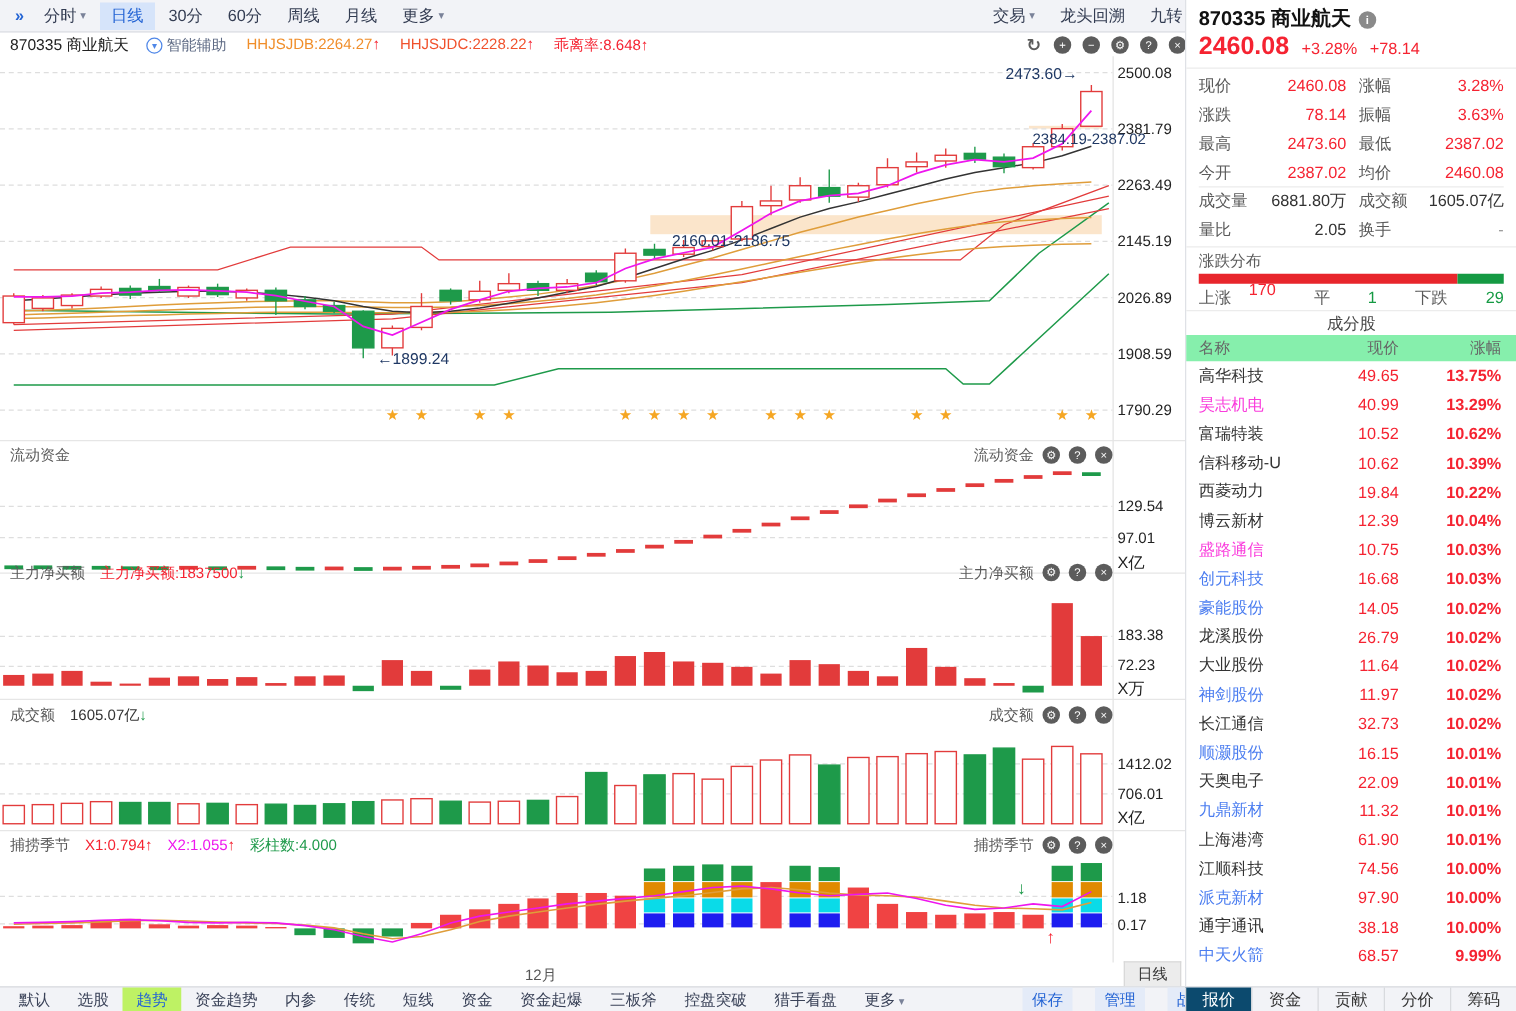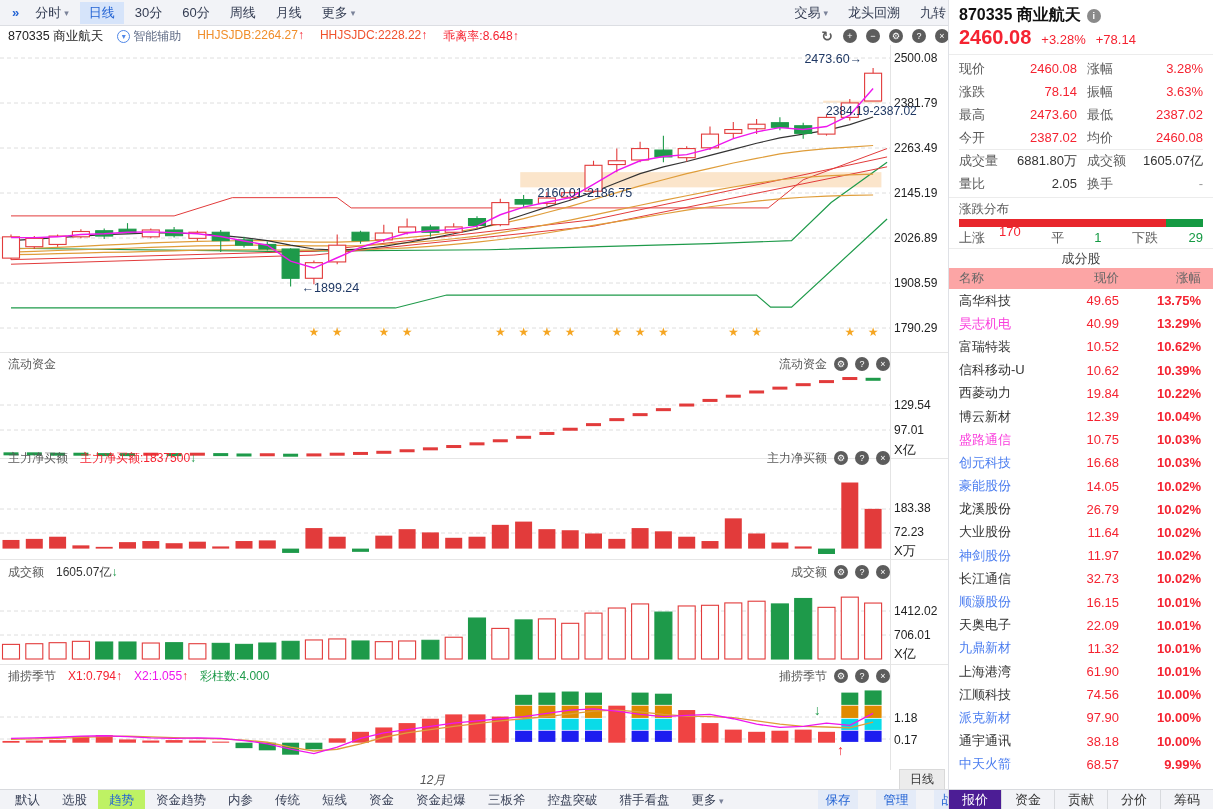--- a/index.html
+++ b/index.html
@@ -37,34 +37,34 @@
   .annot-overlay { position:absolute; font-size:12px; color:#1f3864; white-space:nowrap; }
 
   
   .phead { position:absolute; left:0; width:948px; height:20px; display:flex; align-items:center; padding-left:8px; font-size:12px; color:#5a5a5a; white-space:nowrap; }
   .phead .val { margin-left:12px; }
   .phead-right { position:absolute; right:58px; display:flex; align-items:center; gap:7px; color:#5a5a5a; }
   .garr { color:#1e9a4a; font-weight:bold; }
   .rarr { color:#f52331; font-weight:bold; }
 
   
-  .month-lbl { position:absolute; left:420px; top:772px; color:#555;font-style:italic; }
+  .month-lbl { position:absolute; left:420px; top:772px; color:#555; }
   .period-tab { position:absolute; left:899px; top:769px; width:46px; height:20px; background:#ececec; border:1px solid #d9d9d9; border-bottom:none; text-align:center; line-height:19px; color:#333; }
 
   
   .bottombar { position:absolute; left:0; bottom:0; width:1213px; height:20px; background:#f2f3f7; border-top:1px solid #d8dade; }
   .bb-left { position:absolute; left:4px; top:0; height:20px; display:flex; }
   .bb-tab { padding:0 11px; line-height:20px; font-size:12.5px; color:#3a4258; cursor:pointer; white-space:nowrap; }
   .bb-tab.active { background:#bef264; color:#2464d4; }
   .bb-tab .car { font-size:9px; color:#7a8299; }
   .bb-actions { position:absolute; left:818px; top:0; height:20px; display:flex; gap:18px; }
   .bb-act { width:40px; text-align:center; line-height:20px; color:#2464d4; background:#e4ebf8; font-size:12.5px; cursor:pointer; }
   .bb-right { position:absolute; left:948px; top:0; height:20px; display:flex; }
   .rp-tab { width:53px; text-align:center; line-height:20px; font-size:13px; color:#333; border-left:1px solid #d8dade; cursor:pointer; }
-  .rp-tab.active { background:#4c1d95; color:#fff; }
+  .rp-tab.active { background:#0c4a6e; color:#fff; }
 
   
   .rpanel { position:absolute; left:948px; top:0; width:265px; height:789px; background:#fff; border-left:1px solid #dfe1e6; }
   .rp-title { display:flex; align-items:center; padding:5px 10px 0 10px; height:26px; font-size:16px; font-weight:bold; color:#111; }
   .info-ic { display:inline-flex; align-items:center; justify-content:center; width:14px; height:14px; border-radius:50%; background:#8a8a8a; color:#fff; font-size:9px; font-weight:bold; margin-left:6px; }
   .rp-price { display:flex; align-items:baseline; padding:0 10px; height:26px; color:#f52331; }
   .rp-price .big { font-size:20px; font-weight:bold; margin-right:10px; }
   .rp-price .sm { font-size:13px; margin-right:10px; }
   .rp-stats { border-top:1px solid #ececec; margin-top:2px; padding:2px 10px; }
   .st-row { display:flex; align-items:center; height:23px; font-size:13px; }
@@ -76,21 +76,21 @@
   .st-l2 { width:44px; margin-left:10px; color:#5a5a5a; }
   .dist { border-top:1px solid #ececec; padding:3px 10px 0 10px; }
   .dist-lbl { height:18px; color:#5a5a5a; font-size:12.5px; }
   .dist-bar { display:flex; height:8px; }
   .dist-red { background:#e8262c; }
   .dist-green { background:#159a43; }
   .dist-counts { display:flex; align-items:center; height:21px; font-size:13px; color:#5a5a5a; }
   .dc-red { color:#f52331; }
   .dc-green { color:#159a43; }
   .comp-title { text-align:center; height:20px; line-height:20px; color:#444; font-size:13px; border-top:1px solid #ececec; }
-  .comp-head { display:flex; height:21px; line-height:21px; background:#fca5a5; color:#666; font-size:12.5px; }
+  .comp-head { display:flex; height:21px; line-height:21px; background:#86efac; color:#666; font-size:12.5px; }
   .comp-head .c1 { width:92px; padding-left:10px; }
   .comp-head .c2 { width:78px; text-align:right; }
   .comp-head .c3 { flex:1; text-align:right; padding-right:12px; }
   .srow { display:flex; align-items:center; height:23.2px; font-size:13px; cursor:pointer; }
   .srow .c1 { width:92px; padding-left:10px; white-space:nowrap; overflow:hidden; }
   .srow .c2 { width:78px; text-align:right; color:#f52331; }
   .srow .c3 { flex:1; text-align:right; padding-right:12px; color:#f52331;font-weight:bold; }
   .nm-k { color:#333; } .nm-m { color:#fa3cdc; } .nm-b { color:#4b7df0; }
 </style>
 </head>

